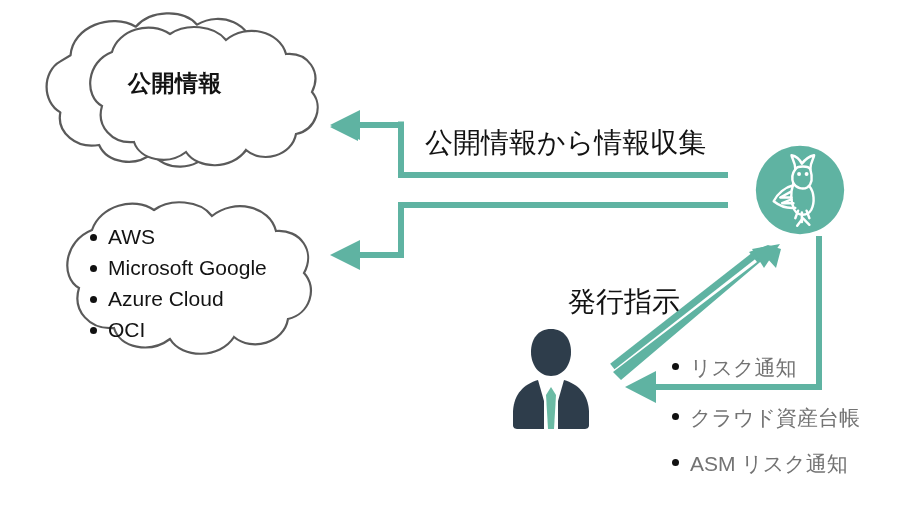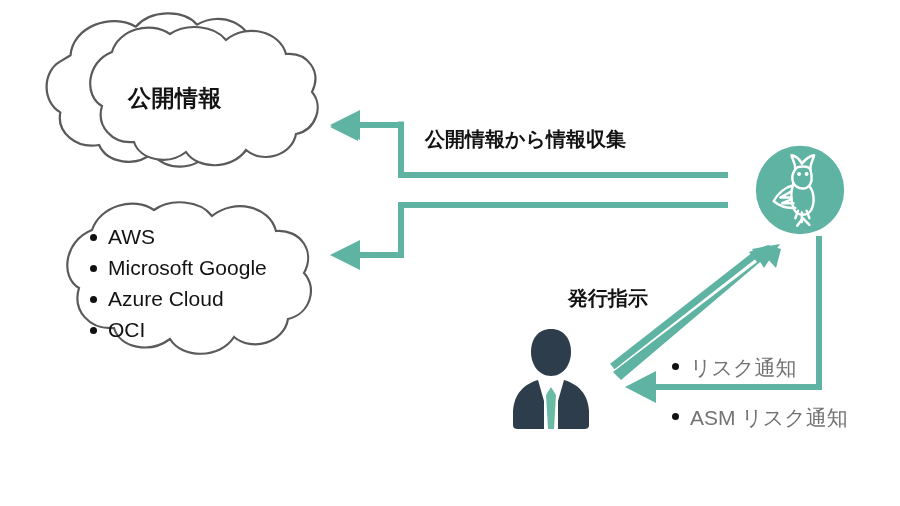--- a/index.html
+++ b/index.html
@@ -53,22 +53,22 @@
     content: "";
     position: absolute;
     left: 2px;
     top: 9px;
     width: 7px;
     height: 7px;
     border-radius: 50%;
     background: #111111;
   }
   .arrow-label {
-    font-size: 20px;
-    font-weight: 700;
+    font-size: 28px;
+    font-weight: 400;
   }
   .out-list {
     position: absolute;
     list-style: none;
     margin: 0;
     padding: 0;
     font-size: 21px;
     color: #737373;
   }
   .out-list li {
@@ -145,21 +145,21 @@
          C 234 198, 270 206, 276 231
          C 300 229, 316 251, 304 273
          C 318 288, 310 314, 288 319
          C 284 343, 252 352, 234 337
          C 220 359, 182 359, 170 339
          C 150 354, 120 348, 114 328
          C 90 330, 72 311, 79 288
          C 60 277, 64 241, 92 230 Z"></path>
   </svg>
 
-  <div class="txt cloud-title" style="left:128px; top:87px;text-align:right;">公開情報</div>
+  <div class="txt cloud-title" style="left:128px; top:72px;text-align:right;">公開情報</div>
 
   <ul class="cloud-list" style="left:88px; top:225px;">
     <li>AWS</li>
     <li>Microsoft Google</li>
     <li>Azure Cloud</li>
     <li>OCI</li>
   </ul>
 
   <svg class="layer" viewBox="0 0 900 506" xmlns="http://www.w3.org/2000/svg">
     <g fill="#5FB3A2">
@@ -200,20 +200,21 @@
     </g>
   </svg>
 
   <div class="txt arrow-label" style="left:425px; top:129px;">公開情報から情報収集</div>
 
 
   <div class="txt arrow-label" style="left:568px; top:288px;">発行指示</div>
 
   <ul class="out-list" style="left:670px; top:354px;">
     <li style="margin-bottom:22px;">リスク通知</li>
+    <li style="margin-bottom:18px;">クラウド資産台帳</li>
     <li>ASM リスク通知</li>
   </ul>
 
   <div class="owl-wrap">
     <svg viewBox="0 0 100 100" width="94" height="94" xmlns="http://www.w3.org/2000/svg">
       <circle cx="50" cy="50" r="47" fill="#5FB3A2"></circle>
       <g fill="none" stroke="#ffffff" stroke-width="2.6" stroke-linejoin="round" stroke-linecap="round">
 
         <path d="M45 28 C45 20, 41 16, 41 13 C46 14, 50 18, 52 22
                  C55 18, 60 14, 65 13 C65 16, 61 20, 61 28"></path>

